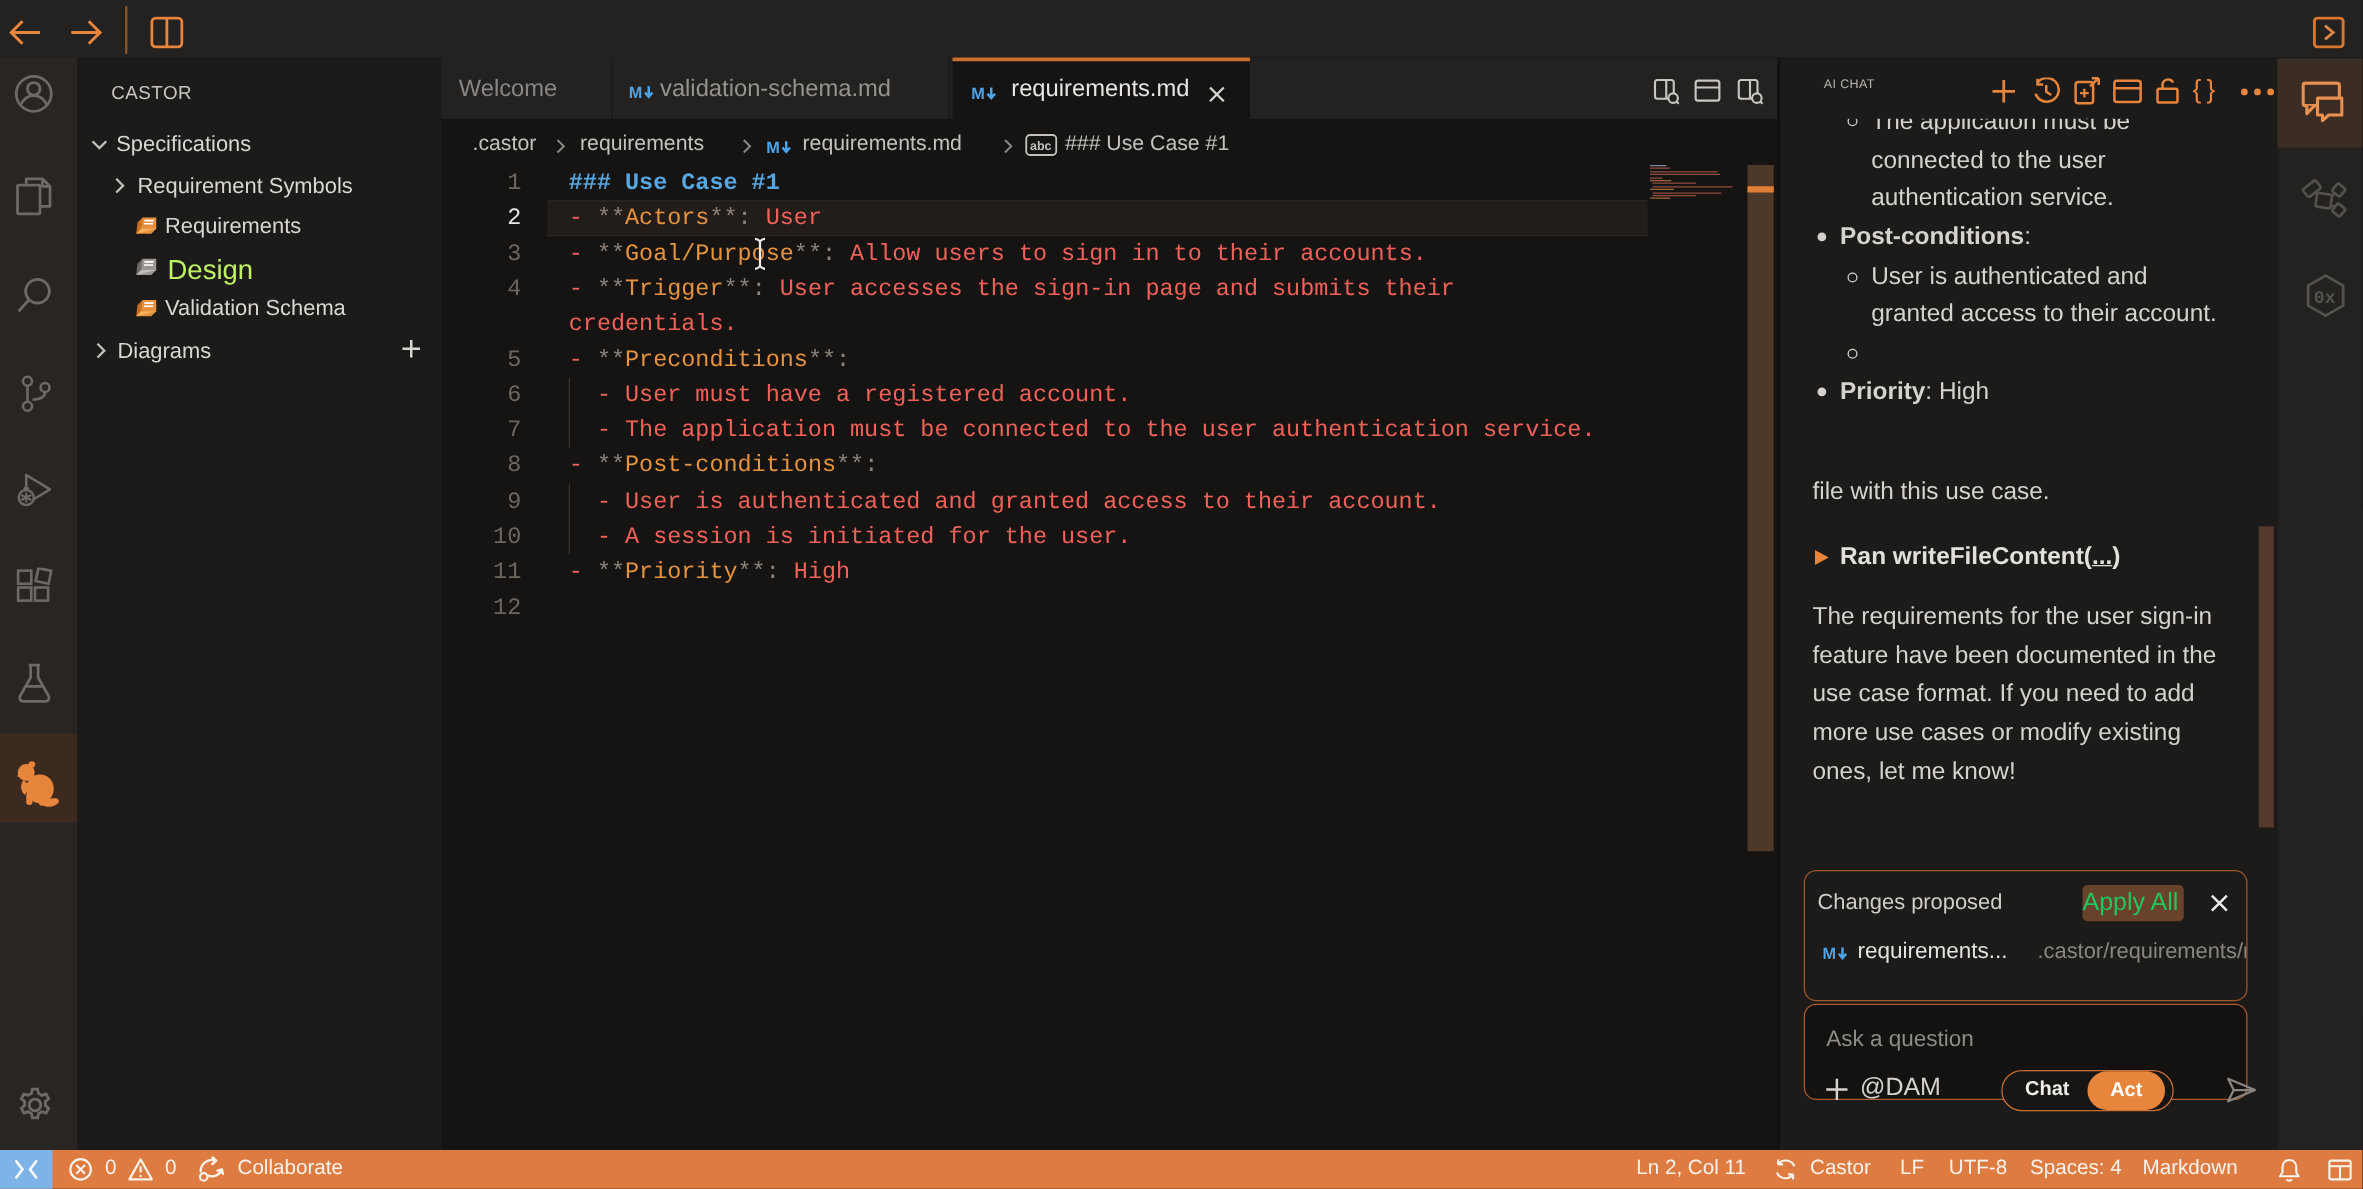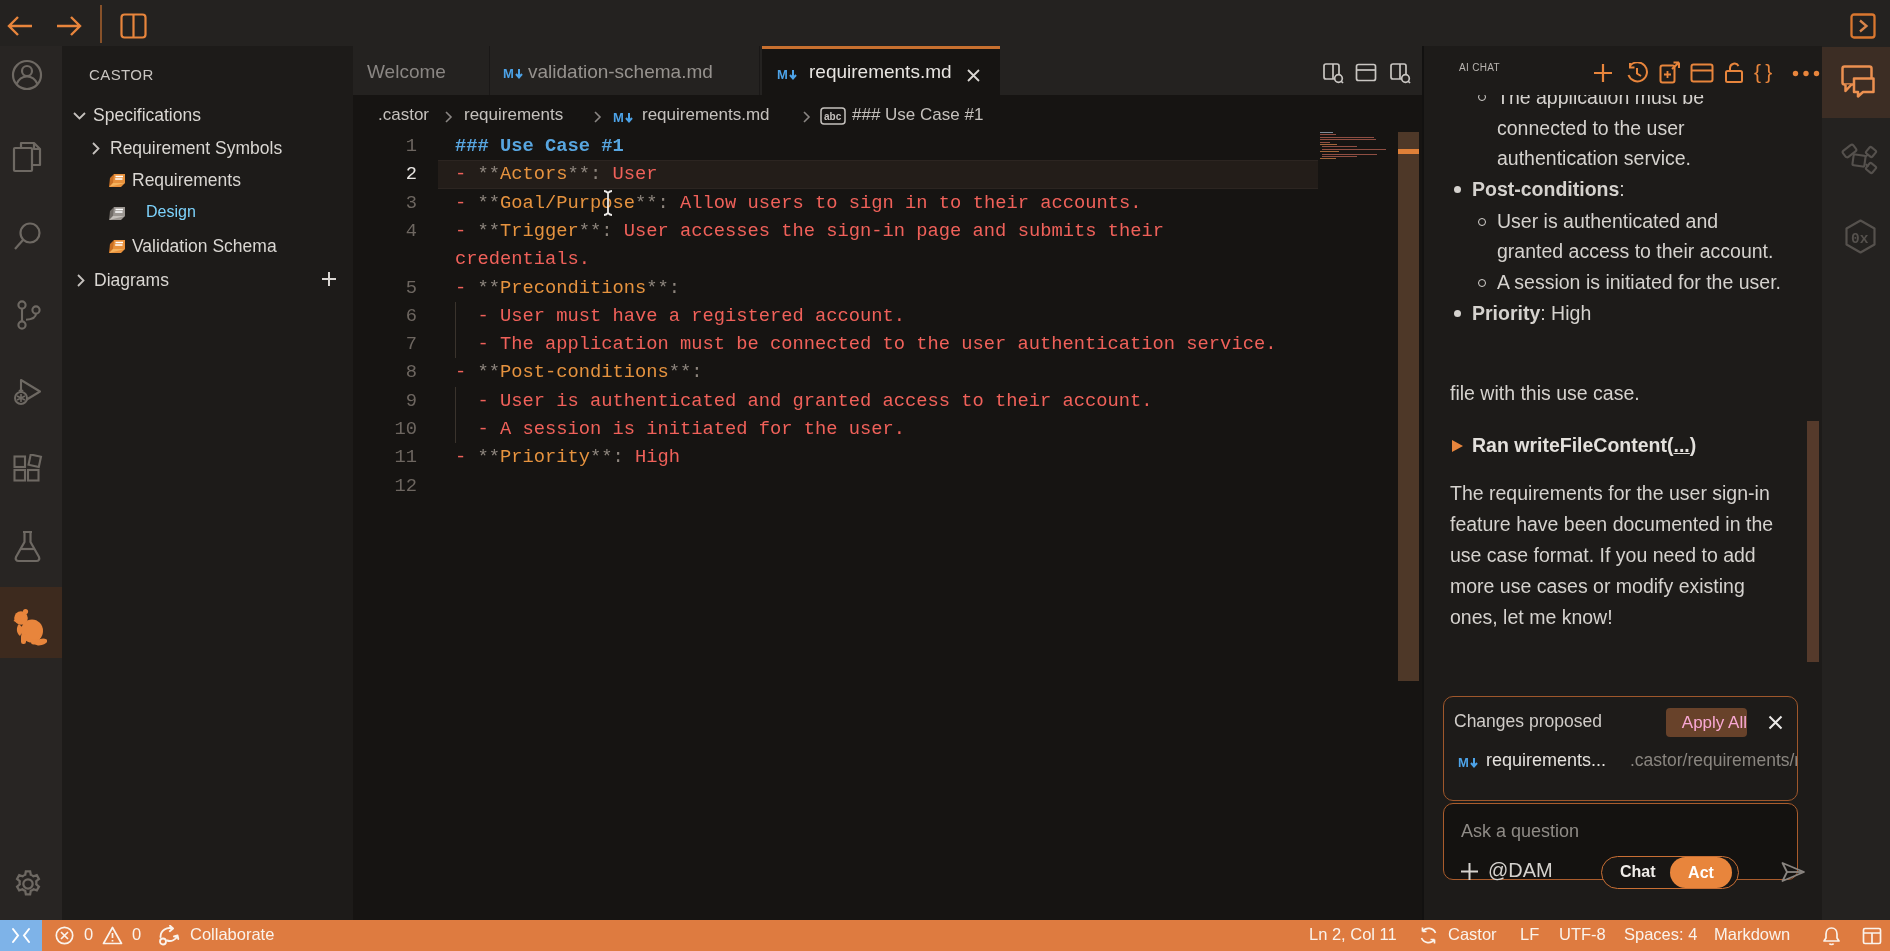--- a/index.html
+++ b/index.html
@@ -157,21 +157,21 @@
       <path d="M9.5 5.5 H17 M9.2 8 H16.5" stroke="#fff" stroke-width="1.3"></path>
     </svg>
   <div class="abs" style="left:70px;top:124px;font-size:17.5px;color:#dad7d3">Requirements</div>
 
   <svg class="abs" style="left:44px;top:158px" width="21" height="19" viewBox="0 0 21 19">
       <path d="M3 16 L15 16 L19 12 L19 3 L8 3 Z" fill="#9b9691"></path>
       <path d="M3 16 L7 12 L19 12" fill="#c4bfba"></path>
       <path d="M3 16 L7 11.5 L8 3 L4 7 Z" fill="#716c67"></path>
       <path d="M9.5 5.5 H17 M9.2 8 H16.5" stroke="#fff" stroke-width="1.3"></path>
     </svg>
-  <div class="abs" style="left:84px;top:157px;font-size:16px;color:#7dd3fc">Design</div>
+  <div class="abs" style="left:72px;top:157px;font-size:22px;color:#bef264">Design</div>
 
   <svg class="abs" style="left:44px;top:191px" width="21" height="19" viewBox="0 0 21 19">
       <path d="M3 16 L15 16 L19 12 L19 3 L8 3 Z" fill="#e8913c"></path>
       <path d="M3 16 L7 12 L19 12" fill="#f5b25c"></path>
       <path d="M3 16 L7 11.5 L8 3 L4 7 Z" fill="#c96f22"></path>
       <path d="M9.5 5.5 H17 M9.2 8 H16.5" stroke="#fff" stroke-width="1.3"></path>
     </svg>
   <div class="abs" style="left:70px;top:190px;font-size:17.5px;color:#dad7d3">Validation Schema</div>
 
   <svg class="abs" style="left:10px;top:226px" width="17" height="17" viewBox="0 0 17 17">
@@ -333,40 +333,39 @@
     <div class="obullet" style="left:54px;top:-2px"></div>
     <div class="chatline" style="left:73px;top:-13px">The application must be</div>
     <div class="chatline" style="left:73px;top:18px">connected to the user</div>
     <div class="chatline" style="left:73px;top:48px">authentication service.</div>
     <div class="bullet" style="left:30px;top:91px"></div>
     <div class="chatline" style="left:48px;top:79px"><b>Post-conditions</b>:</div>
     <div class="obullet" style="left:54px;top:123px"></div>
     <div class="chatline" style="left:73px;top:111px">User is authenticated and</div>
     <div class="chatline" style="left:73px;top:141px">granted access to their account.</div>
     <div class="obullet" style="left:54px;top:184px"></div>
-    <div class="chatline" style="left:73px;top:172px">A session is initiated for the user.</div>
     <div class="bullet" style="left:30px;top:215px"></div>
     <div class="chatline" style="left:48px;top:203px"><b>Priority</b>: High</div>
     <div class="chatline" style="left:26px;top:283px">file with this use case.</div>
     <svg class="abs" style="left:27px;top:344px" width="13" height="14" viewBox="0 0 13 14">
         <path d="M1 1 L12 7 L1 13 Z" fill="#e8853c"></path>
       </svg>
     <div class="chatline" style="left:48px;top:335px;font-weight:bold;color:#e3e0dc">Ran writeFileContent(<span style="text-decoration:underline">...</span>)</div>
     <div class="chatline" style="left:26px;top:383px">The requirements for the user sign-in</div>
     <div class="chatline" style="left:26px;top:414px">feature have been documented in the</div>
     <div class="chatline" style="left:26px;top:445px">use case format. If you need to add</div>
     <div class="chatline" style="left:26px;top:476px">more use cases or modify existing</div>
     <div class="chatline" style="left:26px;top:507px">ones, let me know!</div>
   </div>
 
   <div class="abs" style="left:383px;top:375px;width:12px;height:241px;background:#553a2b"></div>
 
   <div class="abs" style="left:19px;top:650px;width:355px;height:105px;border:1px solid #9f572b;border-radius:10px;background:#1d1b19">
     <div class="abs" style="left:10px;top:14px;font-size:17.5px;color:#d0ccc8">Changes proposed</div>
-    <div class="abs" style="left:222px;top:11px;width:81px;height:29px;background:#68422a;border-radius:4px;color:#f9a8d4;font-size:17px;text-align:right;line-height:29px">Apply All</div>
+    <div class="abs" style="left:222px;top:11px;width:81px;height:29px;background:#68422a;border-radius:4px;color:#22c55e;font-size:20px;text-align:left;line-height:29px">Apply All</div>
     <svg class="abs" style="left:323px;top:17px" width="17" height="17" viewBox="0 0 17 17">
         <path d="M2.5 2.5 L14.5 14.5 M14.5 2.5 L2.5 14.5" stroke="#eceae8" stroke-width="2"></path>
       </svg>
     <svg class="abs" style="left:14px;top:58px" width="22" height="15" viewBox="0 0 22 15">
         <text x="0" y="12" font-family="Liberation Sans" font-size="13" font-weight="bold" fill="#4da3e8">M</text>
         <path d="M16 3 V10 M13 8 L16 11.5 L19 8" stroke="#4da3e8" stroke-width="2" fill="none"></path>
       </svg>
     <div class="abs" style="left:42px;top:53px;font-size:18px;color:#e5e2de">requirements...</div>
     <div class="abs" style="left:186px;top:53px;font-size:17.5px;color:#8a8680;white-space:nowrap;width:167px;overflow:hidden">.castor/requirements/requirements.md</div>
   </div>

